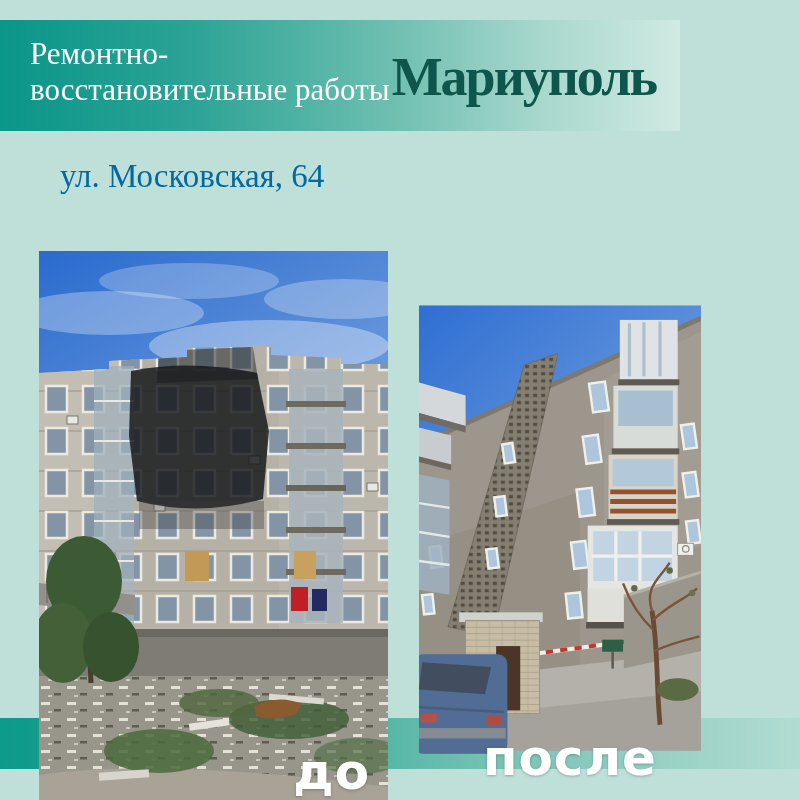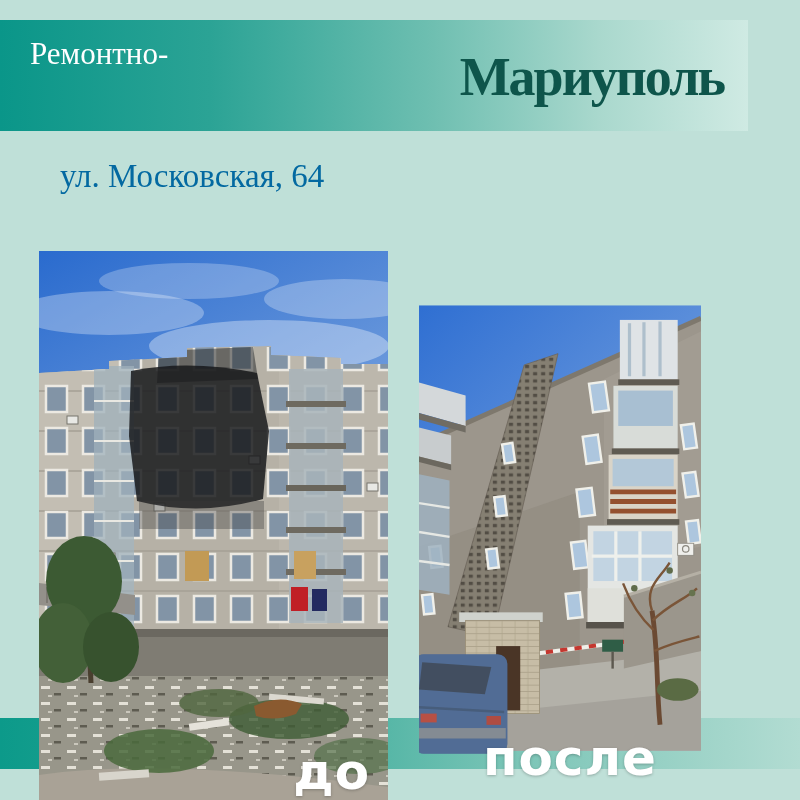--- a/index.html
+++ b/index.html
@@ -3,21 +3,21 @@
 <meta charset="utf-8">
 <style>
   html,body{margin:0;padding:0;background:#bcded6;}
   #poster{
     position:relative;width:800px;height:800px;overflow:hidden;
     background:#bfe0d8;
     font-family:"Liberation Sans","DejaVu Sans",sans-serif;
   }
   
   .banner{
-    position:absolute;left:0;top:20px;width:748px;height:111px;
+    position:absolute;left:0;top:20px;width:680px;height:111px;
     background:linear-gradient(90deg,#0a9689 0%,#2ba395 28%,#6fbfb1 58%,#a9d8cd 80%,#cfeae3 100%);
   }
   .banner-title{
     position:absolute;left:30px;top:16px;
     font-family:"Liberation Serif","DejaVu Serif",serif;
     font-size:31px;line-height:36px;color:#ffffff;font-weight:400;
   }
   .city{
     position:absolute;right:24px;top:26px;
     font-family:Liberation Serif, serif;
@@ -49,20 +49,21 @@
   .label-after{right:44px;bottom:22px;}
 </style>
 </head>
 <body>
 
 <div id="poster">
 
   <div class="banner">
     <div class="banner-title">
       <div>Ремонтно-</div>
+      <div>восстановительные работы</div>
     </div>
     <div class="city">Мариуполь</div>
   </div>
 
   <div class="address">ул. Московская, 64</div>
 
   <div class="bottom-bar"></div>
 
   <div class="photo photo-before">
     <svg viewBox="0 0 349 554">

